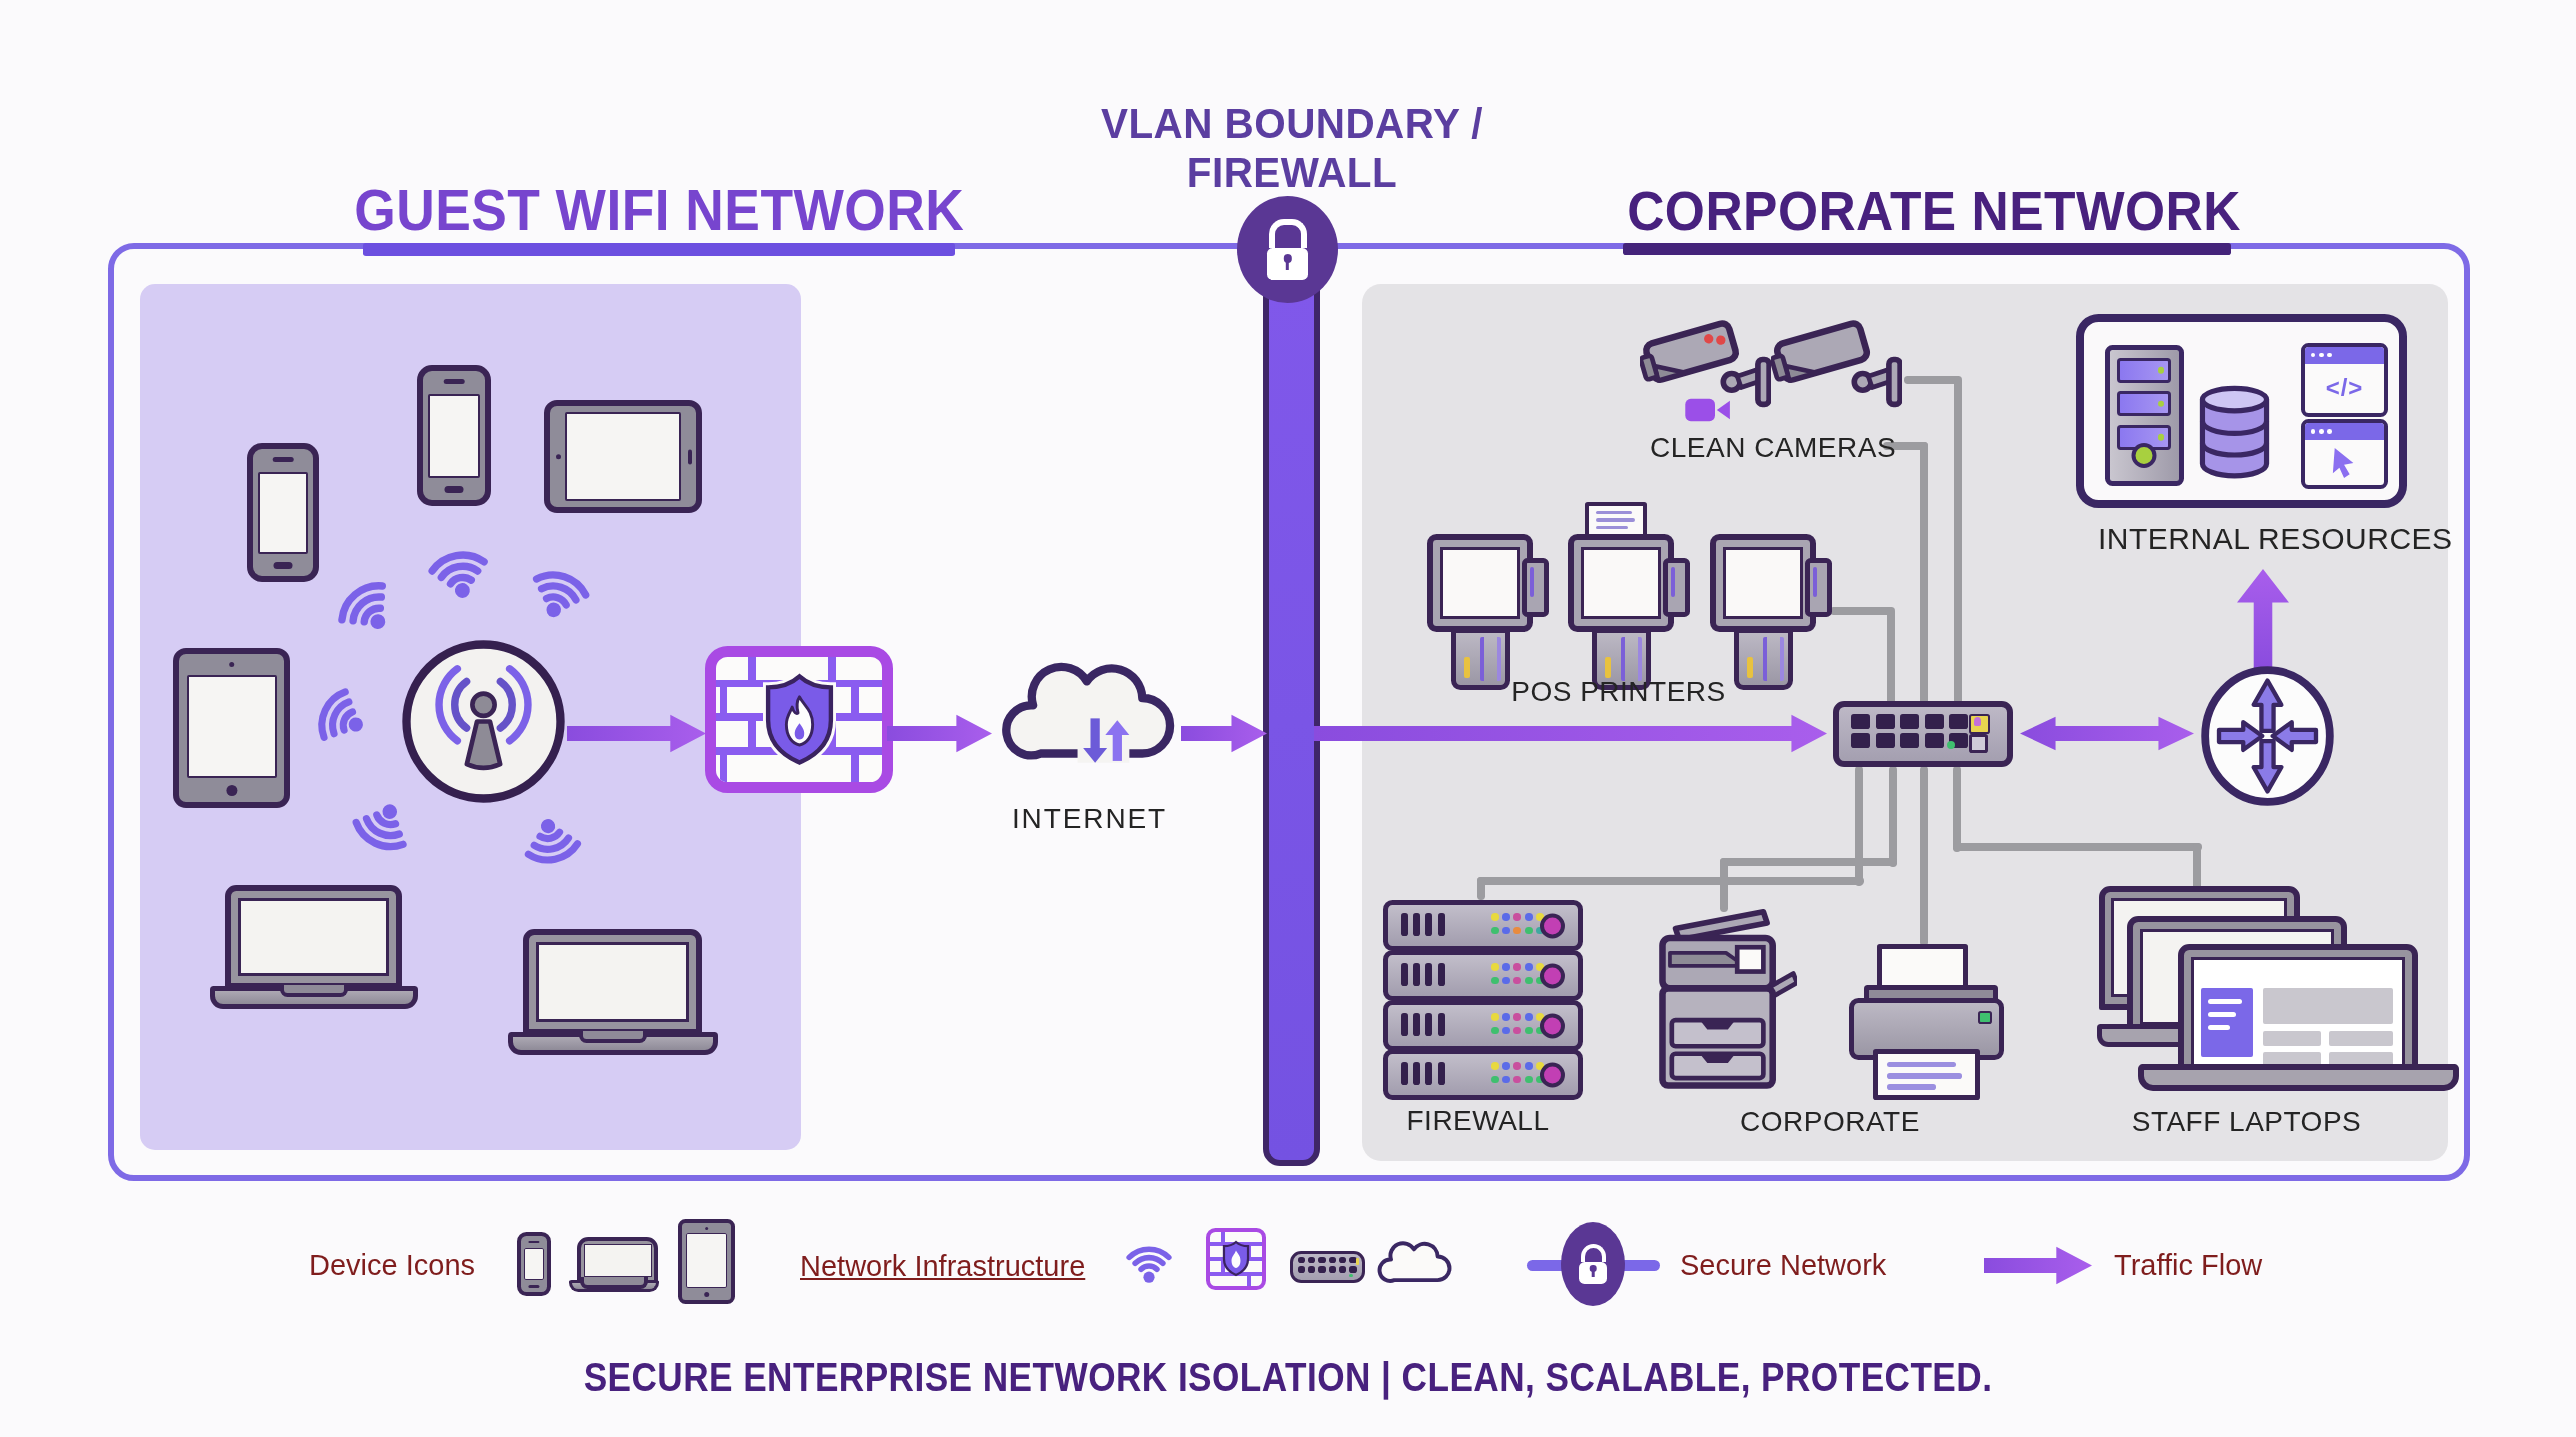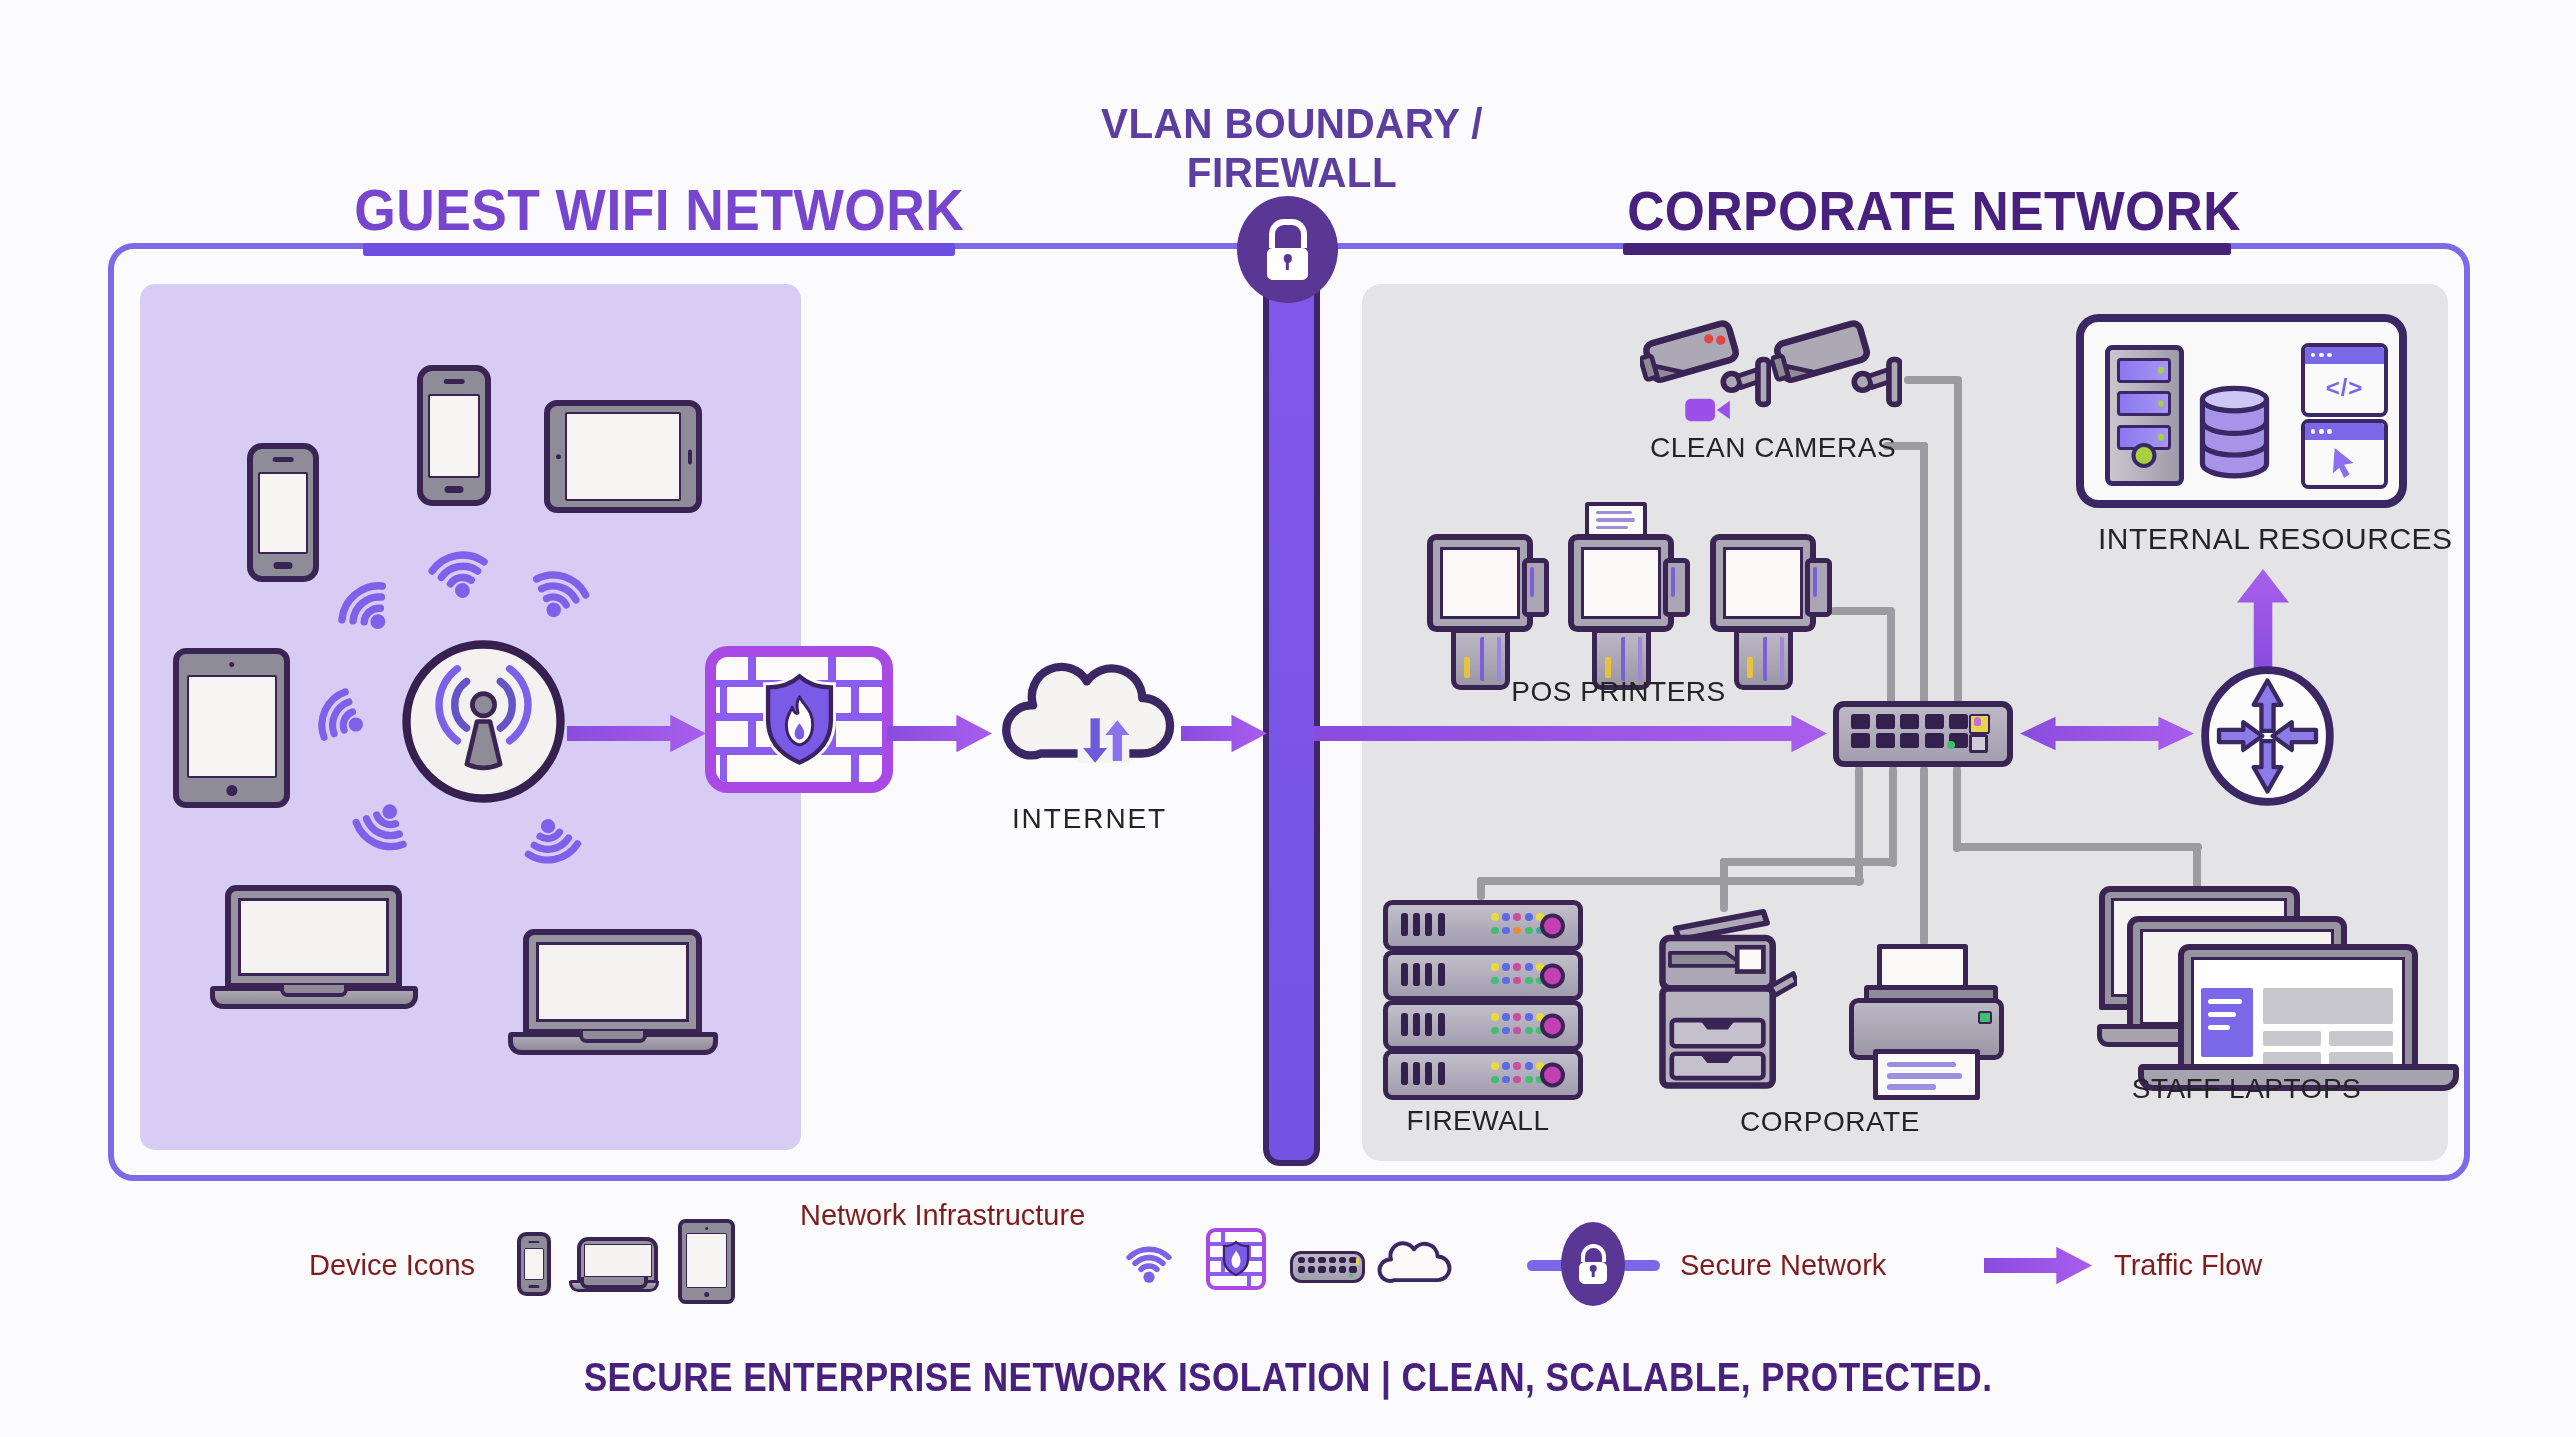--- a/index.html
+++ b/index.html
@@ -556,41 +556,41 @@
           </span>
         <span class="blk" style="left:69px;top:28px;right:9.4px;height:36px;"></span>
         <span class="blk" style="left:69px;top:71px;width:58px;height:15px;"></span>
         <span class="blk" style="left:135px;top:71px;right:9.4px;height:15px;"></span>
         <span class="blk" style="left:69px;top:92px;width:58px;height:19px;"></span>
         <span class="blk" style="left:135px;top:92px;right:9.4px;height:19px;"></span>
       </span>
     </span>
     <span class="abs" style="left:41px;top:180px;width:309px;height:15px;background:#A7A3AE;border:6.6px solid #3A2454;border-radius:4.7px 4.7px 15px 15px;"></span>
   </div>
-  <div class="abs ctr lbl" style="left:2120px;top:1073px;width:253px;">STAFF LAPTOPS</div>
+  <div class="abs ctr lbl" style="left:2120px;top:1106px;width:253px;">STAFF LAPTOPS</div>
 
   <div class="abs legend-txt" style="left:309px;top:1249px;">Device Icons</div>
   <div class="abs phone" style="left:517px;top:1232px;width:26px;height:56px;border-width:4.7px;border-radius:9.4px;">
     <span class="scr" style="left:2.8px;right:2.8px;top:12px;bottom:12px;border-width:1.9px;"></span>
     <span class="spk" style="width:11.2px;height:2.8px;top:4.7px;"></span>
       <span class="home" style="width:11.2px;height:3.7px;bottom:3.7px;"></span>
   </div>
   <div class="abs lap" style="left:569px;top:1237px;width:90px;height:54px;">
     <span class="lid" style="left:8.4px;top:0;width:73px;height:39px;border-width:4.7px;">
         <span class="scr" style="left:2.8px;right:2.8px;top:2.8px;bottom:2.8px;border-width:1.9px;"></span>
       </span>
     <span class="base" style="left:0;right:0;top:43px;height:5.6px;border-width:3.7px;"></span>
   </div>
   <div class="abs tab" style="left:678px;top:1219px;width:49px;height:77px;border-width:4.7px;border-radius:7.5px;">
     <span class="scr" style="left:3.7px;right:3.7px;top:10.3px;bottom:12px;border-width:1.9px;"></span>
     <span class="dot-dark" style="top:3.7px;left:50%;transform:translateX(-50%);width:3.7px;height:3.7px;"></span>
     <span class="dot-dark" style="bottom:2.8px;left:50%;transform:translateX(-50%);width:5.6px;height:5.6px;"></span>
   </div>
 
-  <div class="abs legend-txt" style="left:800px;top:1199px;">Network Infrastructure</div>
+  <div class="abs legend-txt" style="left:800px;top:1250px;text-decoration:underline;">Network Infrastructure</div>
   <svg class="abs" style="left:1121px;top:1232px;width:56px;height:54px;" viewBox="0 0 80 72">
     <g stroke="#7B62E8" fill="none" stroke-width="8" stroke-linecap="round">
       <path d="M28.7,50.7 A16,16 0 0 1 51.3,50.7"></path>
         <path d="M20.2,42.2 A28,28 0 0 1 59.8,42.2"></path>
         <path d="M11.7,33.7 A40,40 0 0 1 68.3,33.7"></path>
     </g>
       <circle cx="40" cy="62" r="8" fill="#7B62E8"></circle>
   </svg>
   <div class="abs fw" style="left:1206px;top:1228px;width:52px;height:54px;border-width:4.7px;border-radius:9.4px;">
     <span class="brick-h" style="top:10.3px;height:3.7px;"></span>

